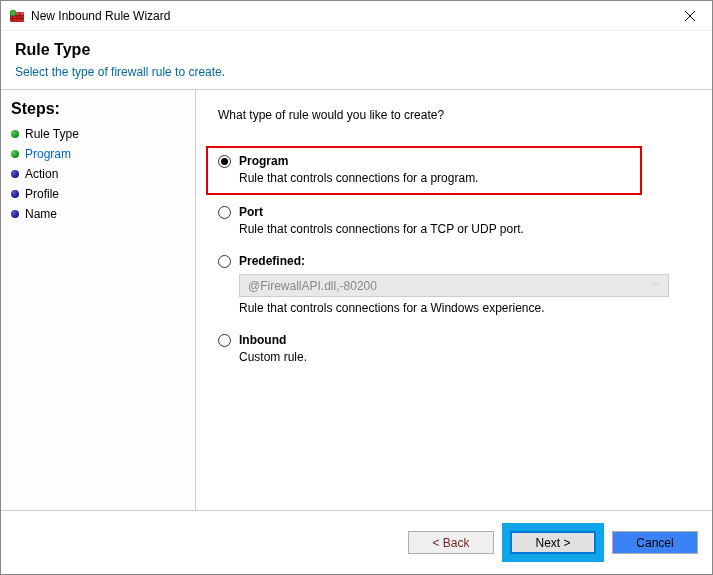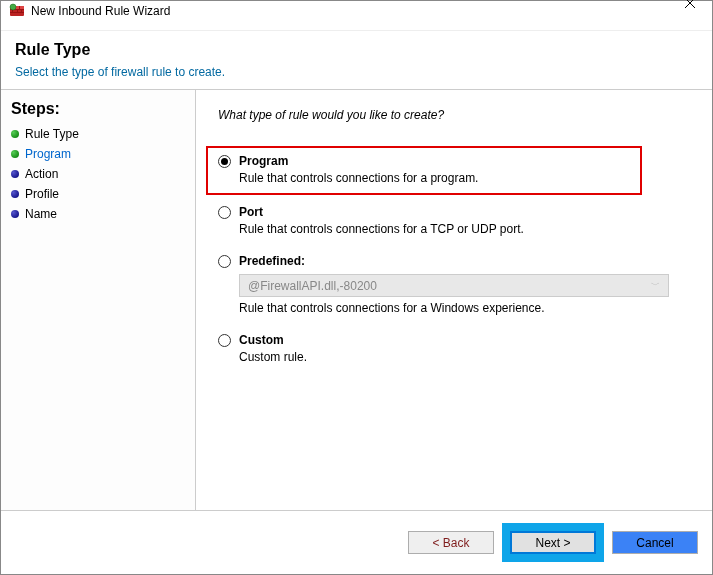--- a/index.html
+++ b/index.html
@@ -18,22 +18,22 @@
       height: 575px;
       border: 1px solid #888;
       display: flex;
       flex-direction: column;
       position: relative;
       background: #fff;
     }
     .titlebar {
       height: 30px;
       display: flex;
-      align-items: flex-end;
-      padding: 0 0 12px 8px;
+      align-items: center;
+      padding: 0 0 0 8px;
       background: #fff;
       border-bottom: 1px solid #eee;
     }
     .titlebar .app-icon {
       width: 16px;
       height: 16px;
       margin-right: 6px;
       display: flex;
       align-items: center;
       justify-content: center;
@@ -104,21 +104,20 @@
       background: radial-gradient(circle at 30% 30%, #55c, #007);
     }
     .main {
       flex: 1;
       padding: 18px 22px;
       position: relative;
     }
     .main .question {
       font-size: 12px;
       margin-bottom: 24px;
-      font-style: italic;
     }
     .options {
       padding-left: 0;
     }
     .option {
       margin-bottom: 18px;
       position: relative;
     }
     .option.highlighted {
       border: 2px solid #e00000;
@@ -302,21 +301,21 @@
           <div class="dropdown">
             <span>@FirewallAPI.dll,-80200</span>
             <span class="dropdown-arrow">﹀</span>
           </div>
           <div class="option-desc">Rule that controls connections for a Windows experience.</div>
         </div>
 
         <div class="option">
           <div class="option-header">
             <span class="radio"></span>
-            <span class="option-label">Custom</span>
+            <span class="option-label">Inbound</span>
           </div>
           <div class="option-desc">Custom rule.</div>
         </div>
 
       </div>
     </div>
 
   </div>
 
   <div class="footer">

